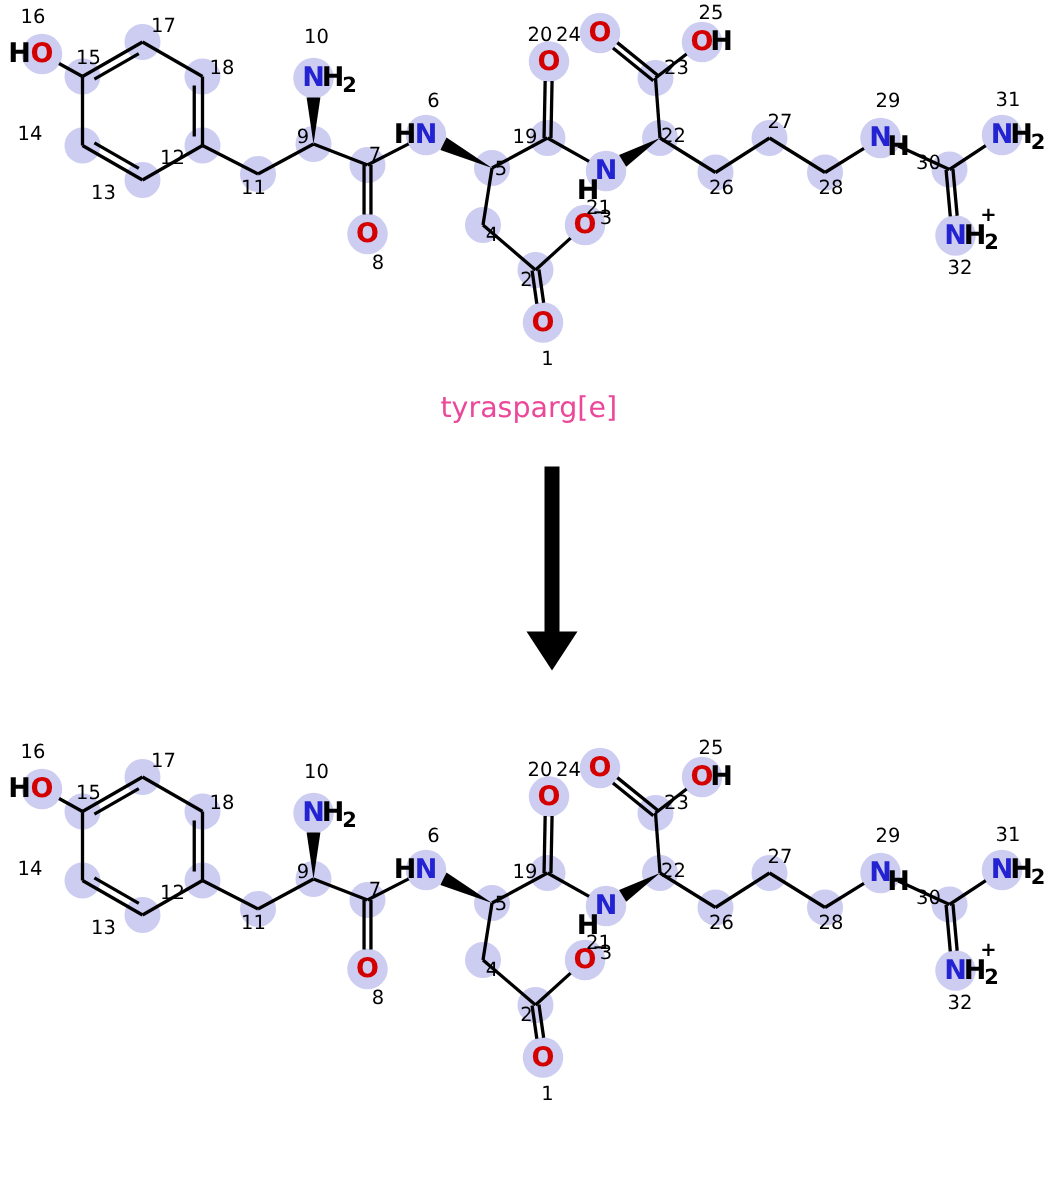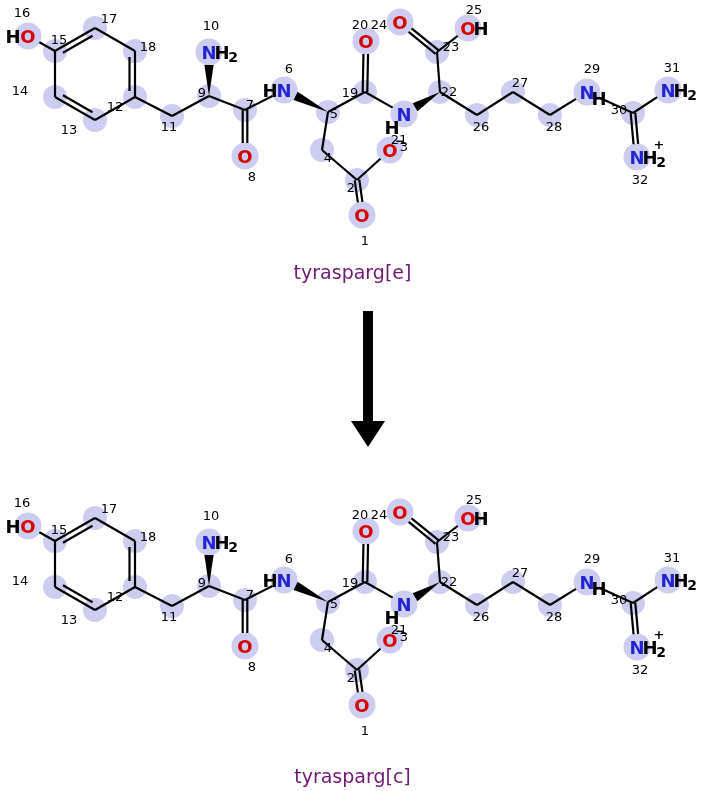--- a/index.html
+++ b/index.html
@@ -1,20 +1,20 @@
 <!DOCTYPE html>
 <html><head>
 <meta charset="utf-8">
 <style>
   html,body{margin:0;padding:0;background:#fff;}
   #canvas{position:relative;width:705px;height:791px;background:#ffffff;
           font-family:"DejaVu Sans",sans-serif;overflow:hidden;}
   #mol-svg{position:absolute;top:0;left:0;}
   .mol-title{position:absolute;left:0;width:705px;text-align:center;
-             font-size:19px;color:#701a75;}
+             font-size:19px;color:#ec4899;}
   #title-substrate{top:261px;}
   #title-product{top:765px;}
   text{font-family:"DejaVu Sans",sans-serif;}
 </style>
 </head>
 <body>
 
 <div id="canvas">
   <svg id="mol-svg" width="705" height="791" viewBox="0 0 705 791">
       <g transform="translate(0,0)">
@@ -279,14 +279,13 @@
         <text x="650" y="157" fill="#000000" font-size="18" font-weight="bold" text-anchor="middle" dominant-baseline="central">H</text>
         <text x="661" y="162" fill="#000000" font-size="14" font-weight="bold" text-anchor="middle" dominant-baseline="central">2</text>
         <text x="659" y="144" fill="#000000" font-size="13" font-weight="bold" text-anchor="middle" dominant-baseline="central">+</text>
         <text x="640" y="179" fill="#000000" font-size="13" text-anchor="middle" dominant-baseline="central">32</text>
       </g>
       <g>
         <polygon points="363,311 373,311 373,421 385,421 368,447 351,421 363,421" fill="#000000"></polygon>
       </g>
     </svg>
   <div class="mol-title" id="title-substrate">tyrasparg[e]</div>
-  <div class="mol-title" id="title-product">tyrasparg[c]</div>
 </div>
 
 </body></html>

